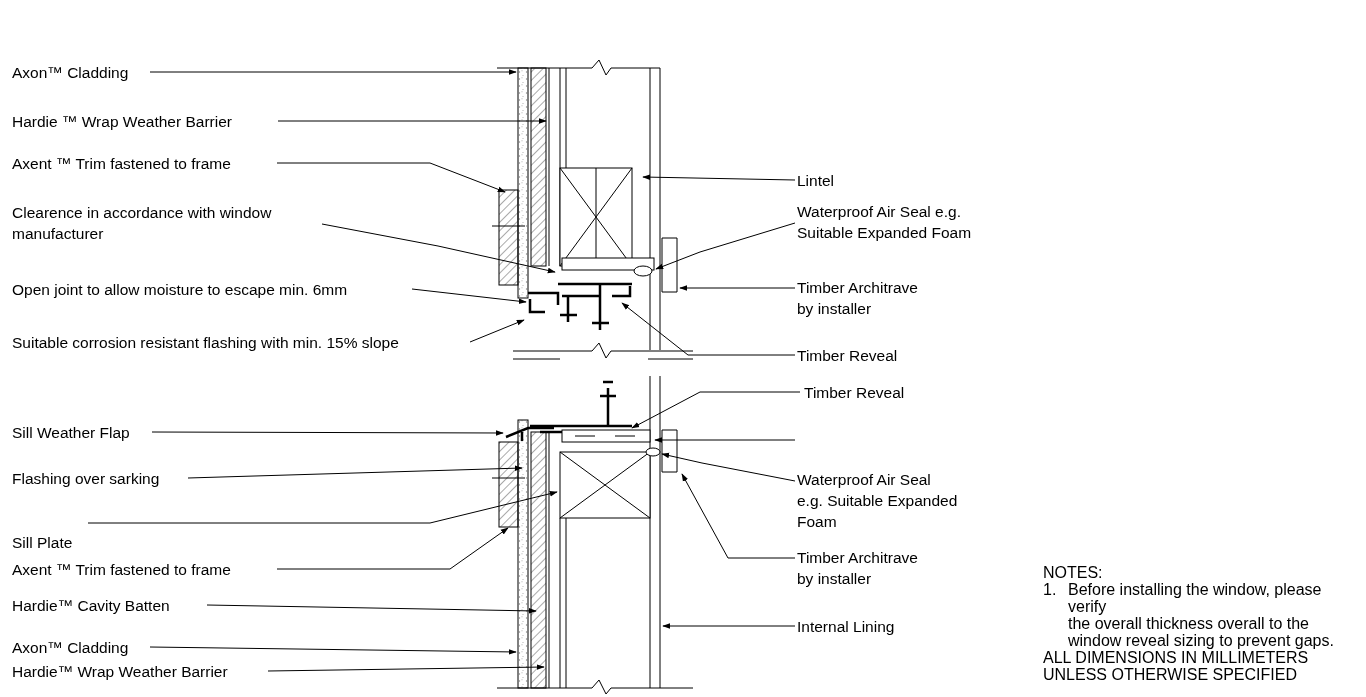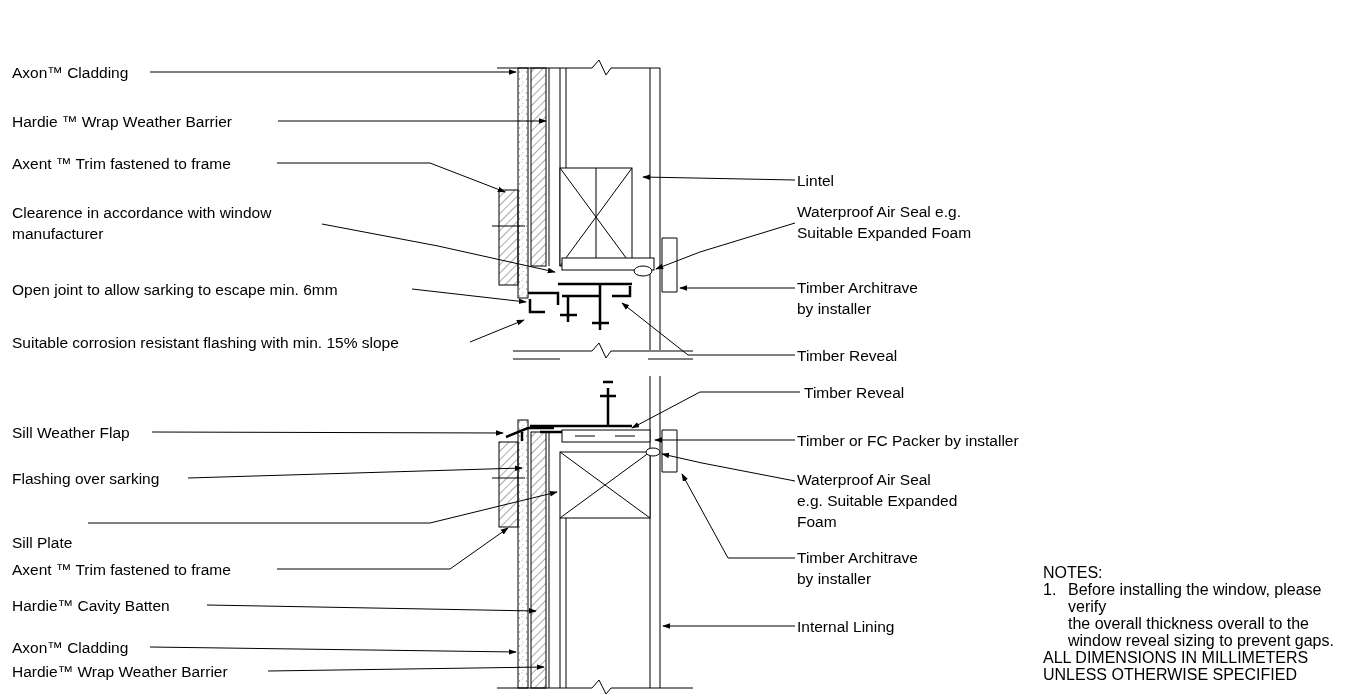--- a/index.html
+++ b/index.html
@@ -155,38 +155,37 @@
       <path marker-end="url(#arrow)" d="M795,558 L728,558 L682,474"></path>
       <path marker-end="url(#arrow)" d="M795,626 L663,626"></path>
     </g>
   </svg>
 
   <div class="label" style="left:12px; top:62px">Axon™ Cladding</div>
   <div class="label" style="left:12px; top:111px">Hardie ™ Wrap Weather Barrier</div>
   <div class="label" style="left:12px; top:153px">Axent ™ Trim fastened to frame</div>
   <div class="label" style="left:12px; top:202px">Clearence in accordance with window
 manufacturer</div>
-  <div class="label" style="left:12px; top:279px">Open joint to allow sarking to escape min. 6mm</div>
+  <div class="label" style="left:12px; top:279px">Open joint to allow moisture to escape min. 6mm</div>
   <div class="label" style="left:12px; top:332px">Suitable corrosion resistant flashing with min. 15% slope</div>
   <div class="label" style="left:12px; top:422px">Sill Weather Flap</div>
   <div class="label" style="left:12px; top:468px">Flashing over sarking</div>
   <div class="label" style="left:12px; top:532px">Sill Plate</div>
   <div class="label" style="left:12px; top:559px">Axent ™ Trim fastened to frame</div>
   <div class="label" style="left:12px; top:595px">Hardie™ Cavity Batten</div>
   <div class="label" style="left:12px; top:637px">Axon™ Cladding</div>
   <div class="label" style="left:12px; top:661px">Hardie™ Wrap Weather Barrier</div>
 
   <div class="label" style="left:797px; top:170px">Lintel</div>
   <div class="label" style="left:797px; top:201px">Waterproof Air Seal e.g.
 Suitable Expanded Foam</div>
   <div class="label" style="left:797px; top:277px">Timber  Architrave
 by installer</div>
   <div class="label" style="left:797px; top:345px">Timber Reveal</div>
   <div class="label" style="left:804px; top:382px">Timber Reveal</div>
-  <div class="label" style="left:797px; top:430px">Timber or FC Packer by installer</div>
   <div class="label" style="left:797px; top:469px">Waterproof Air Seal
 e.g. Suitable Expanded
 Foam</div>
   <div class="label" style="left:797px; top:547px">Timber Architrave
 by installer</div>
   <div class="label" style="left:797px; top:616px">Internal Lining</div>
 
   <div class="notes">
     <div>NOTES:</div>
     <div class="note-row">

